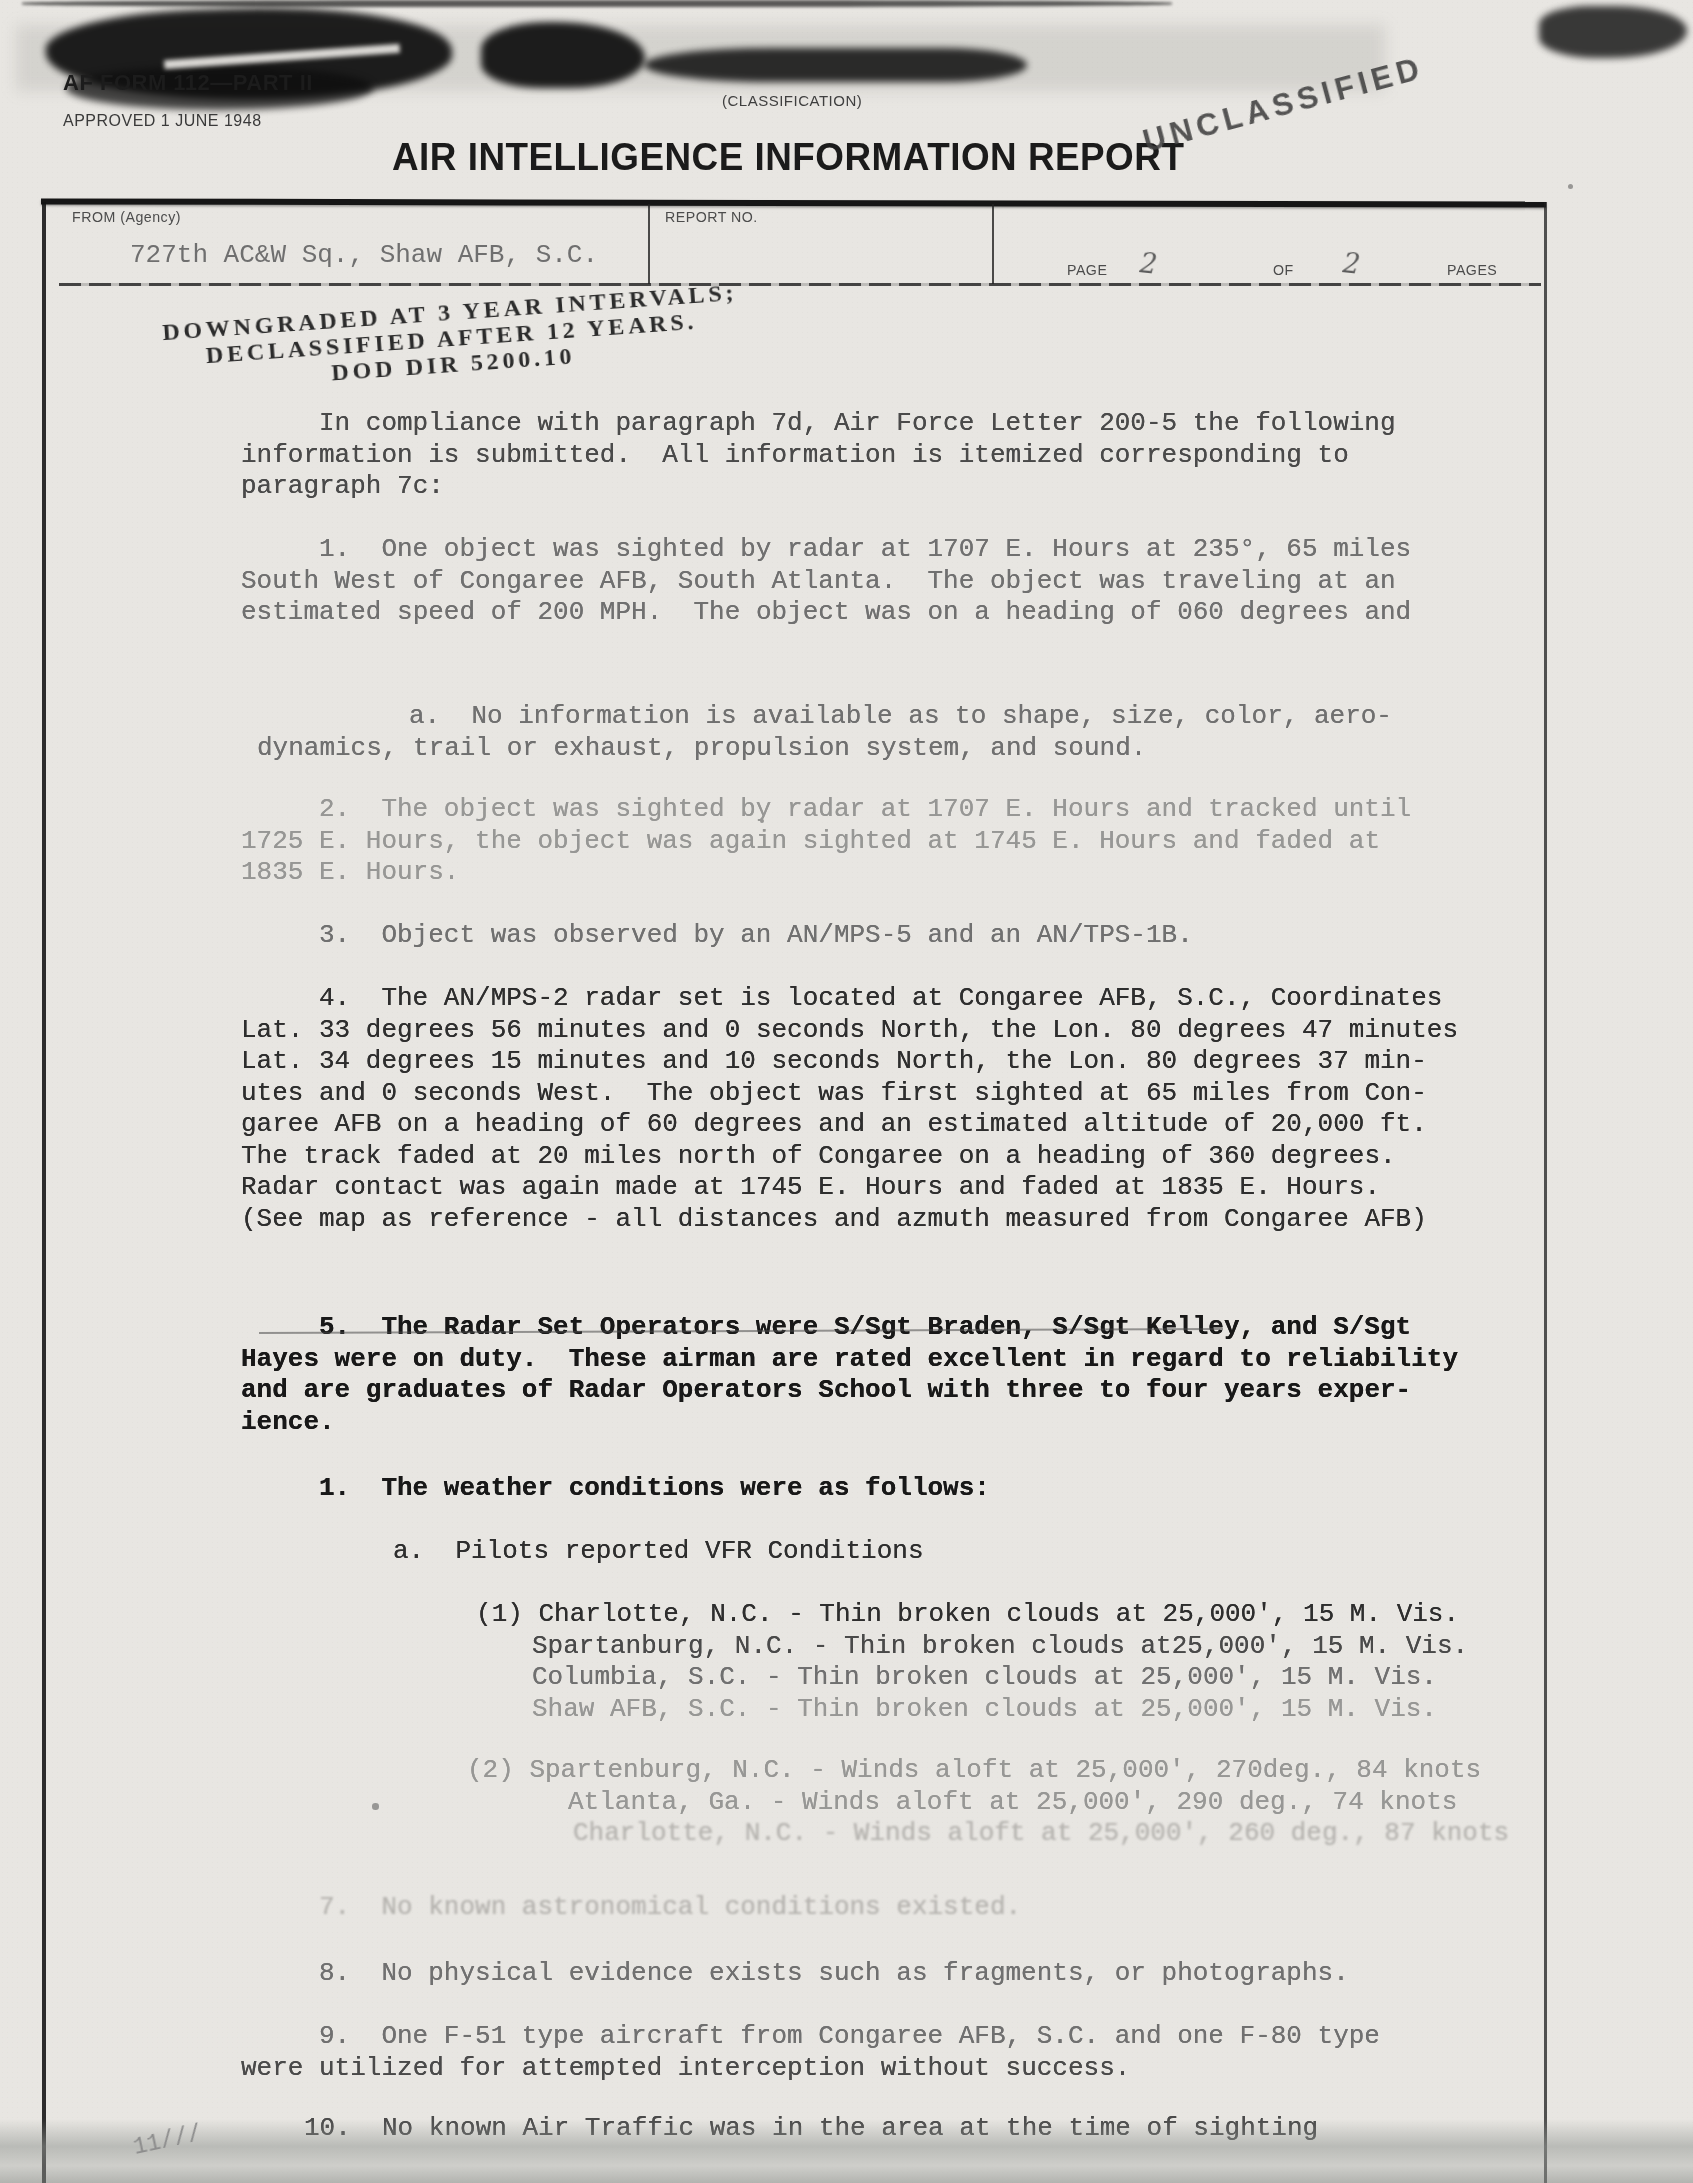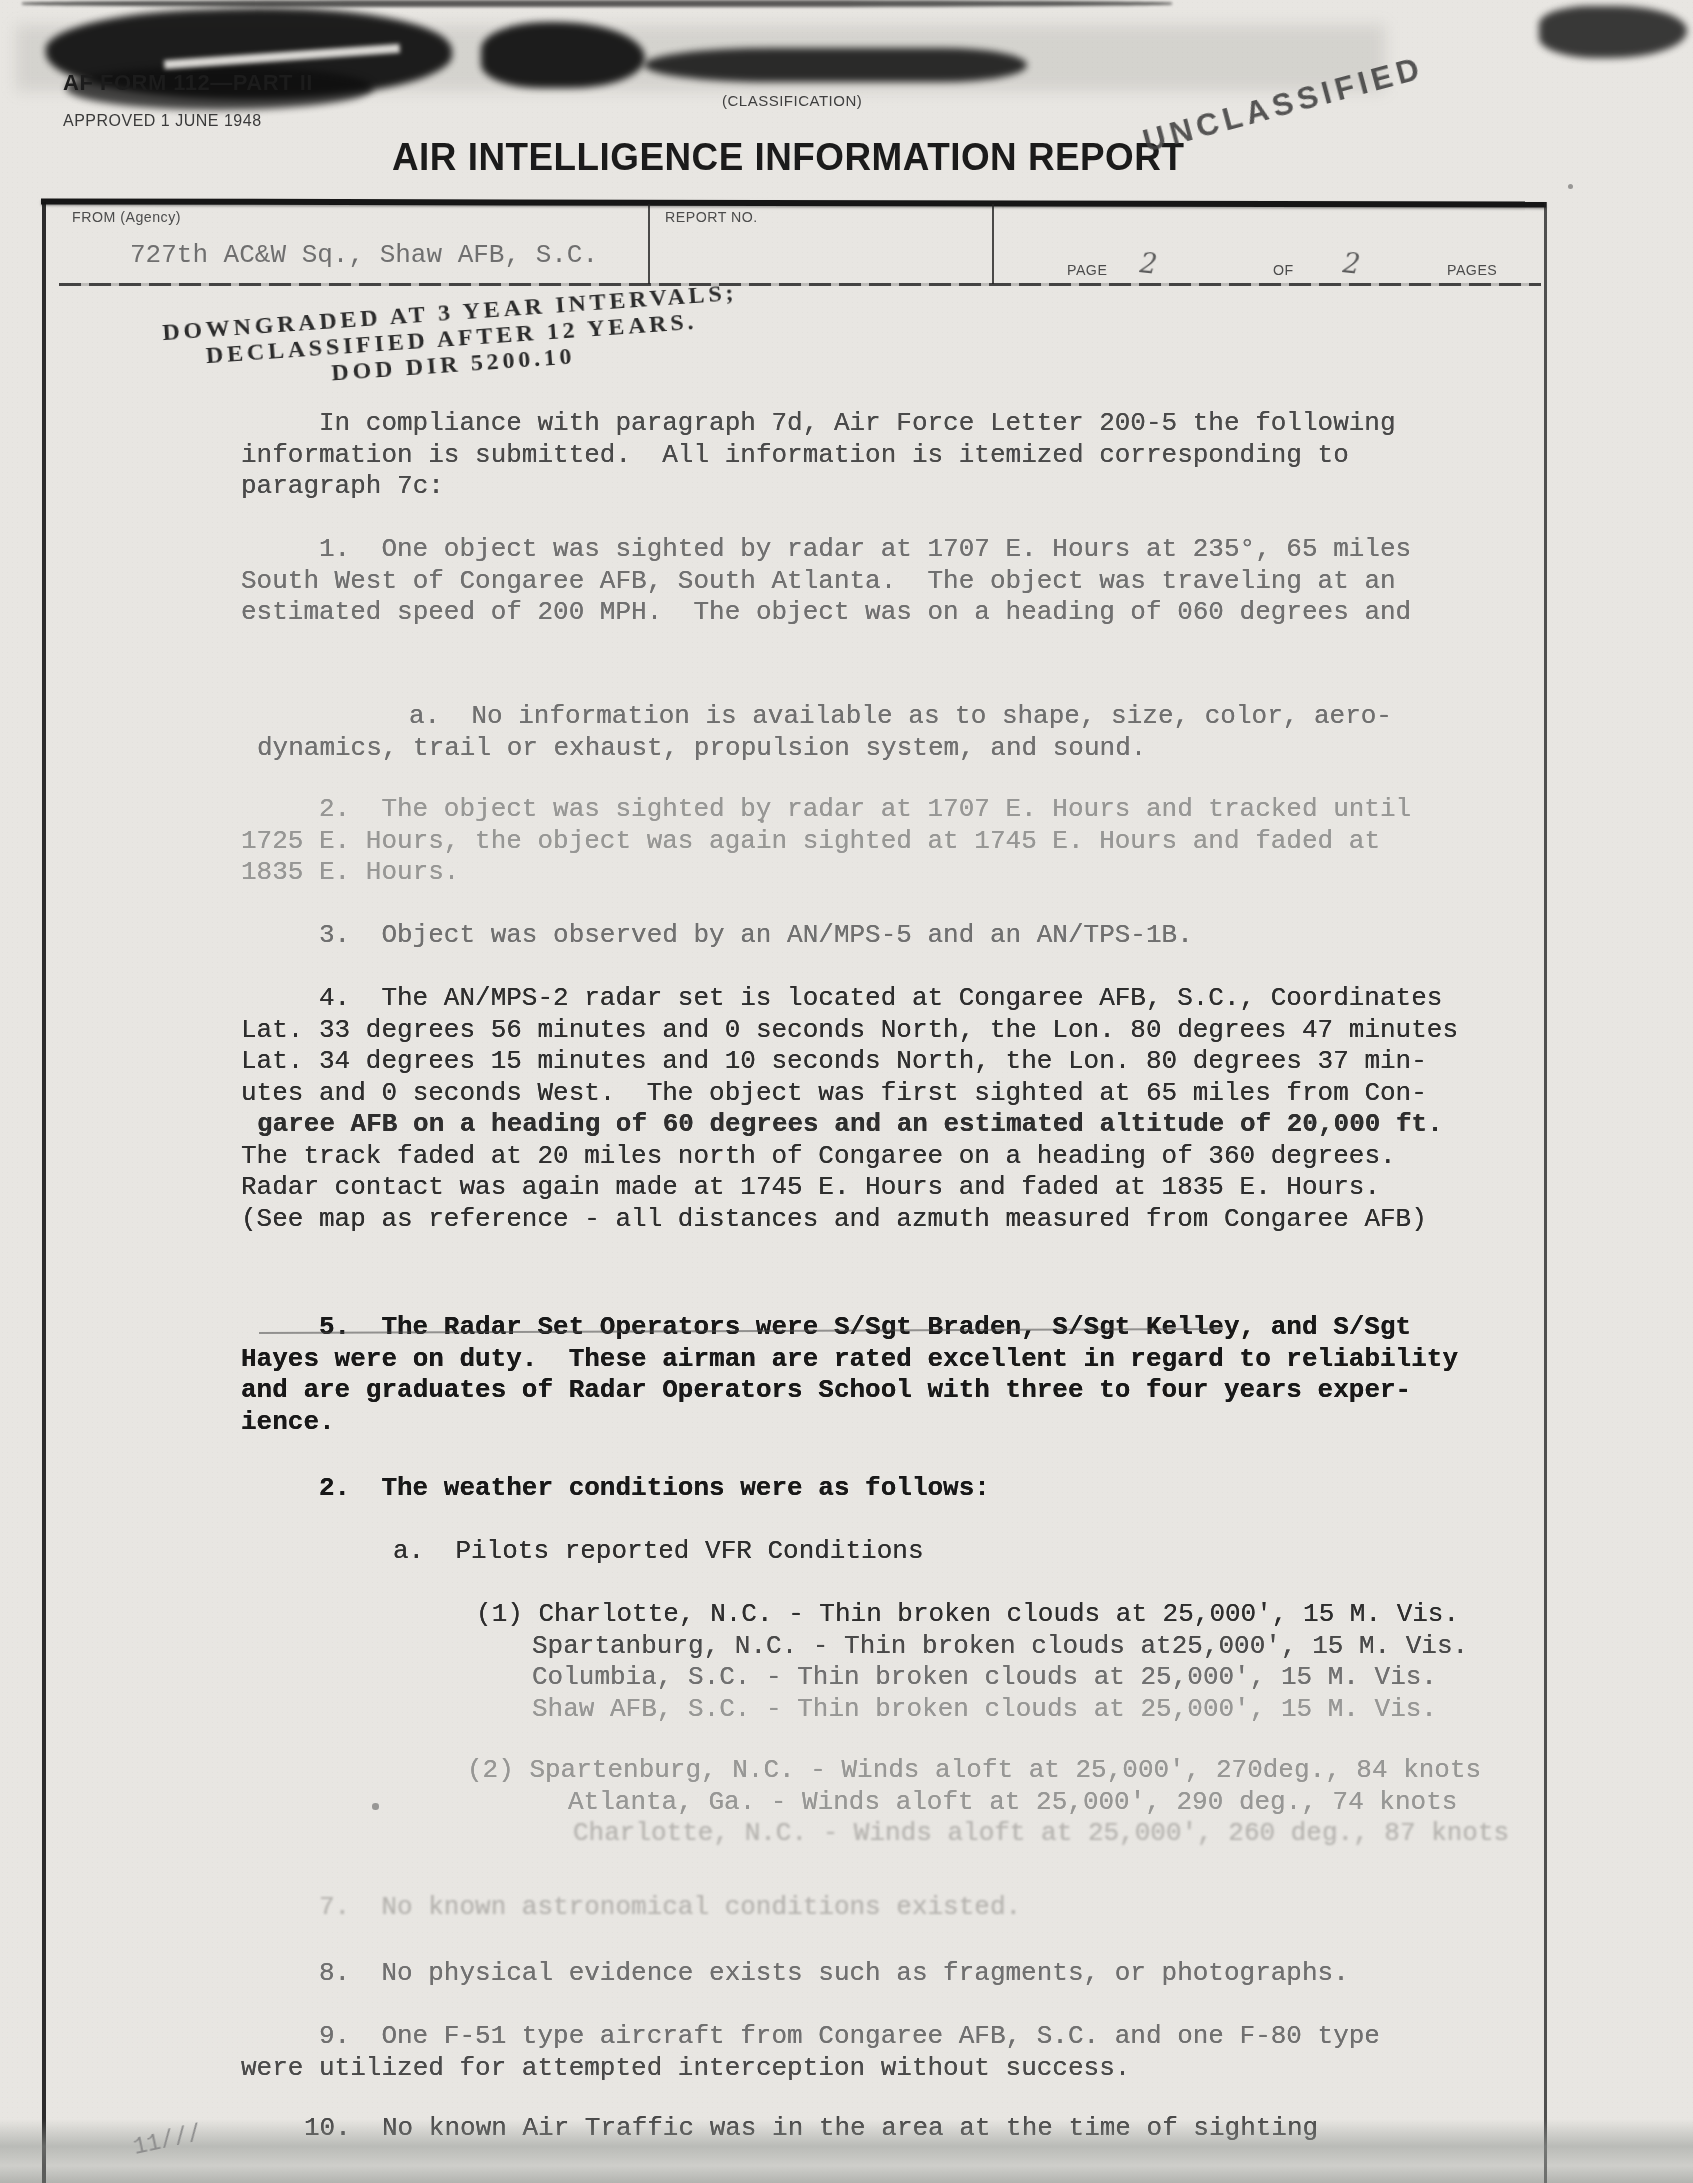--- a/index.html
+++ b/index.html
@@ -138,33 +138,33 @@
         <div class="line s4" style="margin-left: 0px;">1835 E. Hours.</div>
       </div>
       <div class="para" style="left: 241px; top: 920px;">
         <div class="line s3" style="margin-left: 78px;">3.  Object was observed by an AN/MPS-5 and an AN/TPS-1B.</div>
       </div>
       <div class="para" style="left: 241px; top: 983px;">
         <div class="line s1" style="margin-left: 78px;">4.  The AN/MPS-2 radar set is located at Congaree AFB, S.C., Coordinates</div>
         <div class="line s1" style="margin-left: 0px;">Lat. 33 degrees 56 minutes and 0 seconds North, the Lon. 80 degrees 47 minutes</div>
         <div class="line s1" style="margin-left: 0px;">Lat. 34 degrees 15 minutes and 10 seconds North, the Lon. 80 degrees 37 min-</div>
         <div class="line s1" style="margin-left: 0px;">utes and 0 seconds West.  The object was first sighted at 65 miles from Con-</div>
-        <div class="line s1" style="margin-left: 16px; font-weight: bold;">garee AFB on a heading of 60 degrees and an estimated altitude of 20,000 ft.</div>
+        <div class="line s1" style="margin-left: 0px;">garee AFB on a heading of 60 degrees and an estimated altitude of 20,000 ft.</div>
         <div class="line s1" style="margin-left: 0px;">The track faded at 20 miles north of Congaree on a heading of 360 degrees.</div>
         <div class="line s1" style="margin-left: 0px;">Radar contact was again made at 1745 E. Hours and faded at 1835 E. Hours.</div>
         <div class="line s1" style="margin-left: 0px;">(See map as reference - all distances and azmuth measured from Congaree AFB)</div>
       </div>
       <div class="para" style="left: 241px; top: 1312px;">
         <div class="line s0" style="margin-left: 78px;">5.  The Radar Set Operators were S/Sgt Braden, S/Sgt Kelley, and S/Sgt</div>
         <div class="line s0" style="margin-left: 0px;">Hayes were on duty.  These airman are rated excellent in regard to reliability</div>
         <div class="line s0" style="margin-left: 0px;">and are graduates of Radar Operators School with three to four years exper-</div>
         <div class="line s0" style="margin-left: 0px;">ience.</div>
       </div>
       <div class="para" style="left: 241px; top: 1473px;">
-        <div class="line s0" style="margin-left: 78px;">2.  The weather conditions were as follows:</div>
+        <div class="line s0" style="margin-left: 78px;">1.  The weather conditions were as follows:</div>
       </div>
       <div class="para" style="left: 241px; top: 1536px;">
         <div class="line s1" style="margin-left: 152px;">a.  Pilots reported VFR Conditions</div>
       </div>
       <div class="para" style="left: 521px; top: 1599px;">
         <div class="line s1" style="margin-left: -54px; text-align: center;">(1) Charlotte, N.C. - Thin broken clouds at 25,000', 15 M. Vis.</div>
         <div class="line s2" style="margin-left: 11px;">Spartanburg, N.C. - Thin broken clouds at25,000', 15 M. Vis.</div>
         <div class="line s3" style="margin-left: 11px;">Columbia, S.C. - Thin broken clouds at 25,000', 15 M. Vis.</div>
         <div class="line s4" style="margin-left: 11px;">Shaw AFB, S.C. - Thin broken clouds at 25,000', 15 M. Vis.</div>
       </div>

